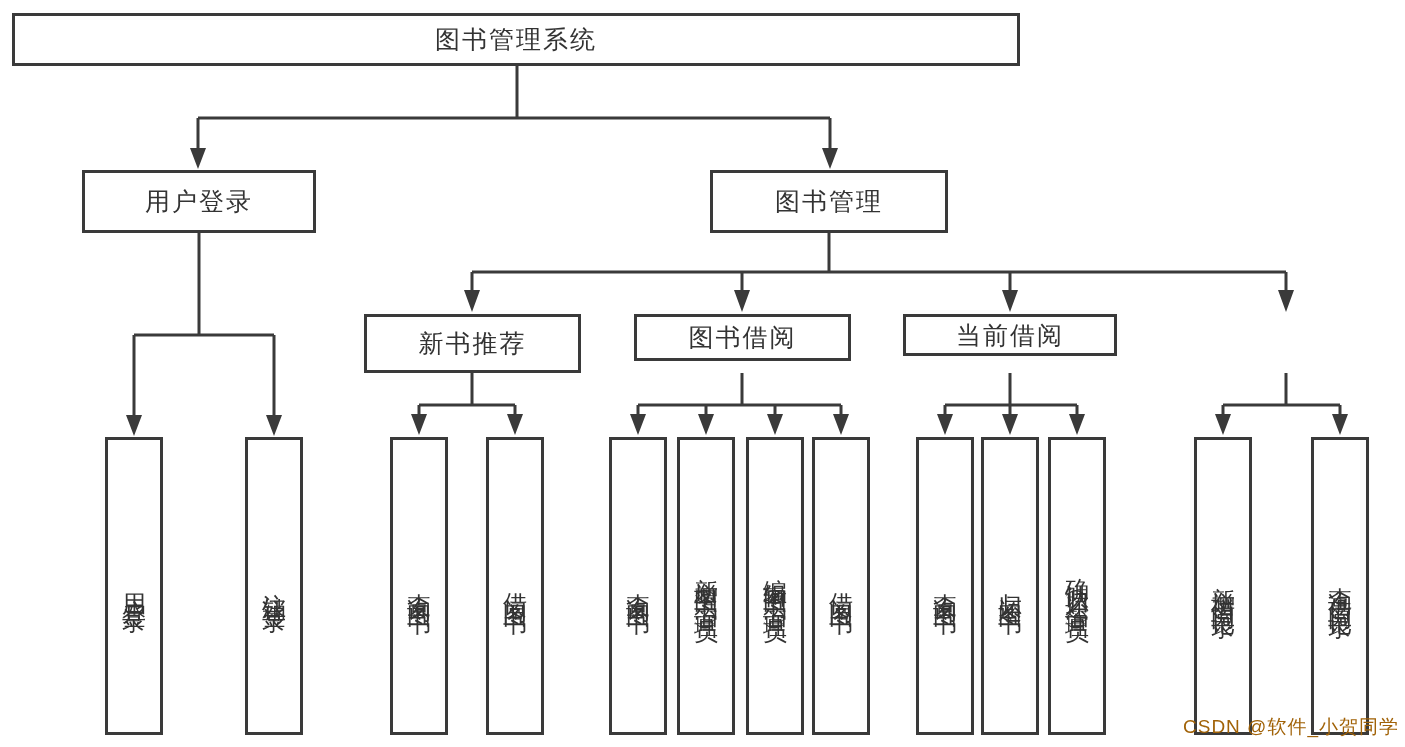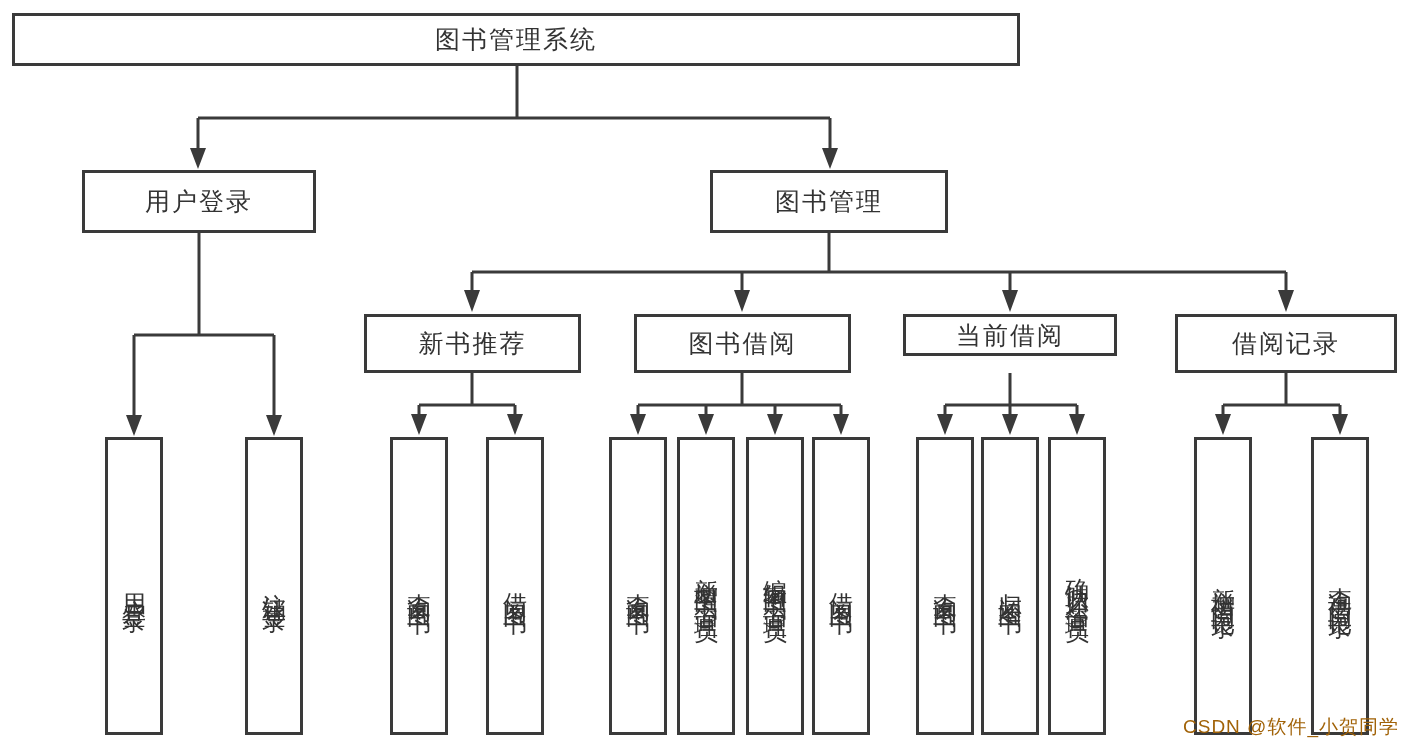--- a/index.html
+++ b/index.html
@@ -85,28 +85,25 @@
   <div class="box h" style="left:82px;top:170px;width:234px;height:63px">
     <span>用户登录</span>
   </div>
   <div class="box h" style="left:364px;top:314px;width:217px;height:59px">
     <span>新书推荐</span>
   </div>
 
   <div class="box h" style="left:710px;top:170px;width:238px;height:63px">
     <span>图书管理</span>
   </div>
-  <div class="box h" style="left:634px;top:314px;width:217px;height:59px">
+  <div class="box h" style="left:634px;top:314px;width:217px;height:47px">
     <span>图书借阅</span>
   </div>
   <div class="box h" style="left:903px;top:314px;width:214px;height:42px">
     <span>当前借阅</span>
-  </div>
-  <div class="box h" style="left:1175px;top:314px;width:222px;height:59px">
-    <span>借阅记录</span>
   </div>
 
   <div class="box v" style="left:105px;top:437px;width:58px;height:298px">
     <span>用户登录</span>
   </div>
   <div class="box v" style="left:245px;top:437px;width:58px;height:298px">
     <span>注销登录</span>
   </div>
   <div class="box v" style="left:390px;top:437px;width:58px;height:298px">
     <span>查询图书</span>

